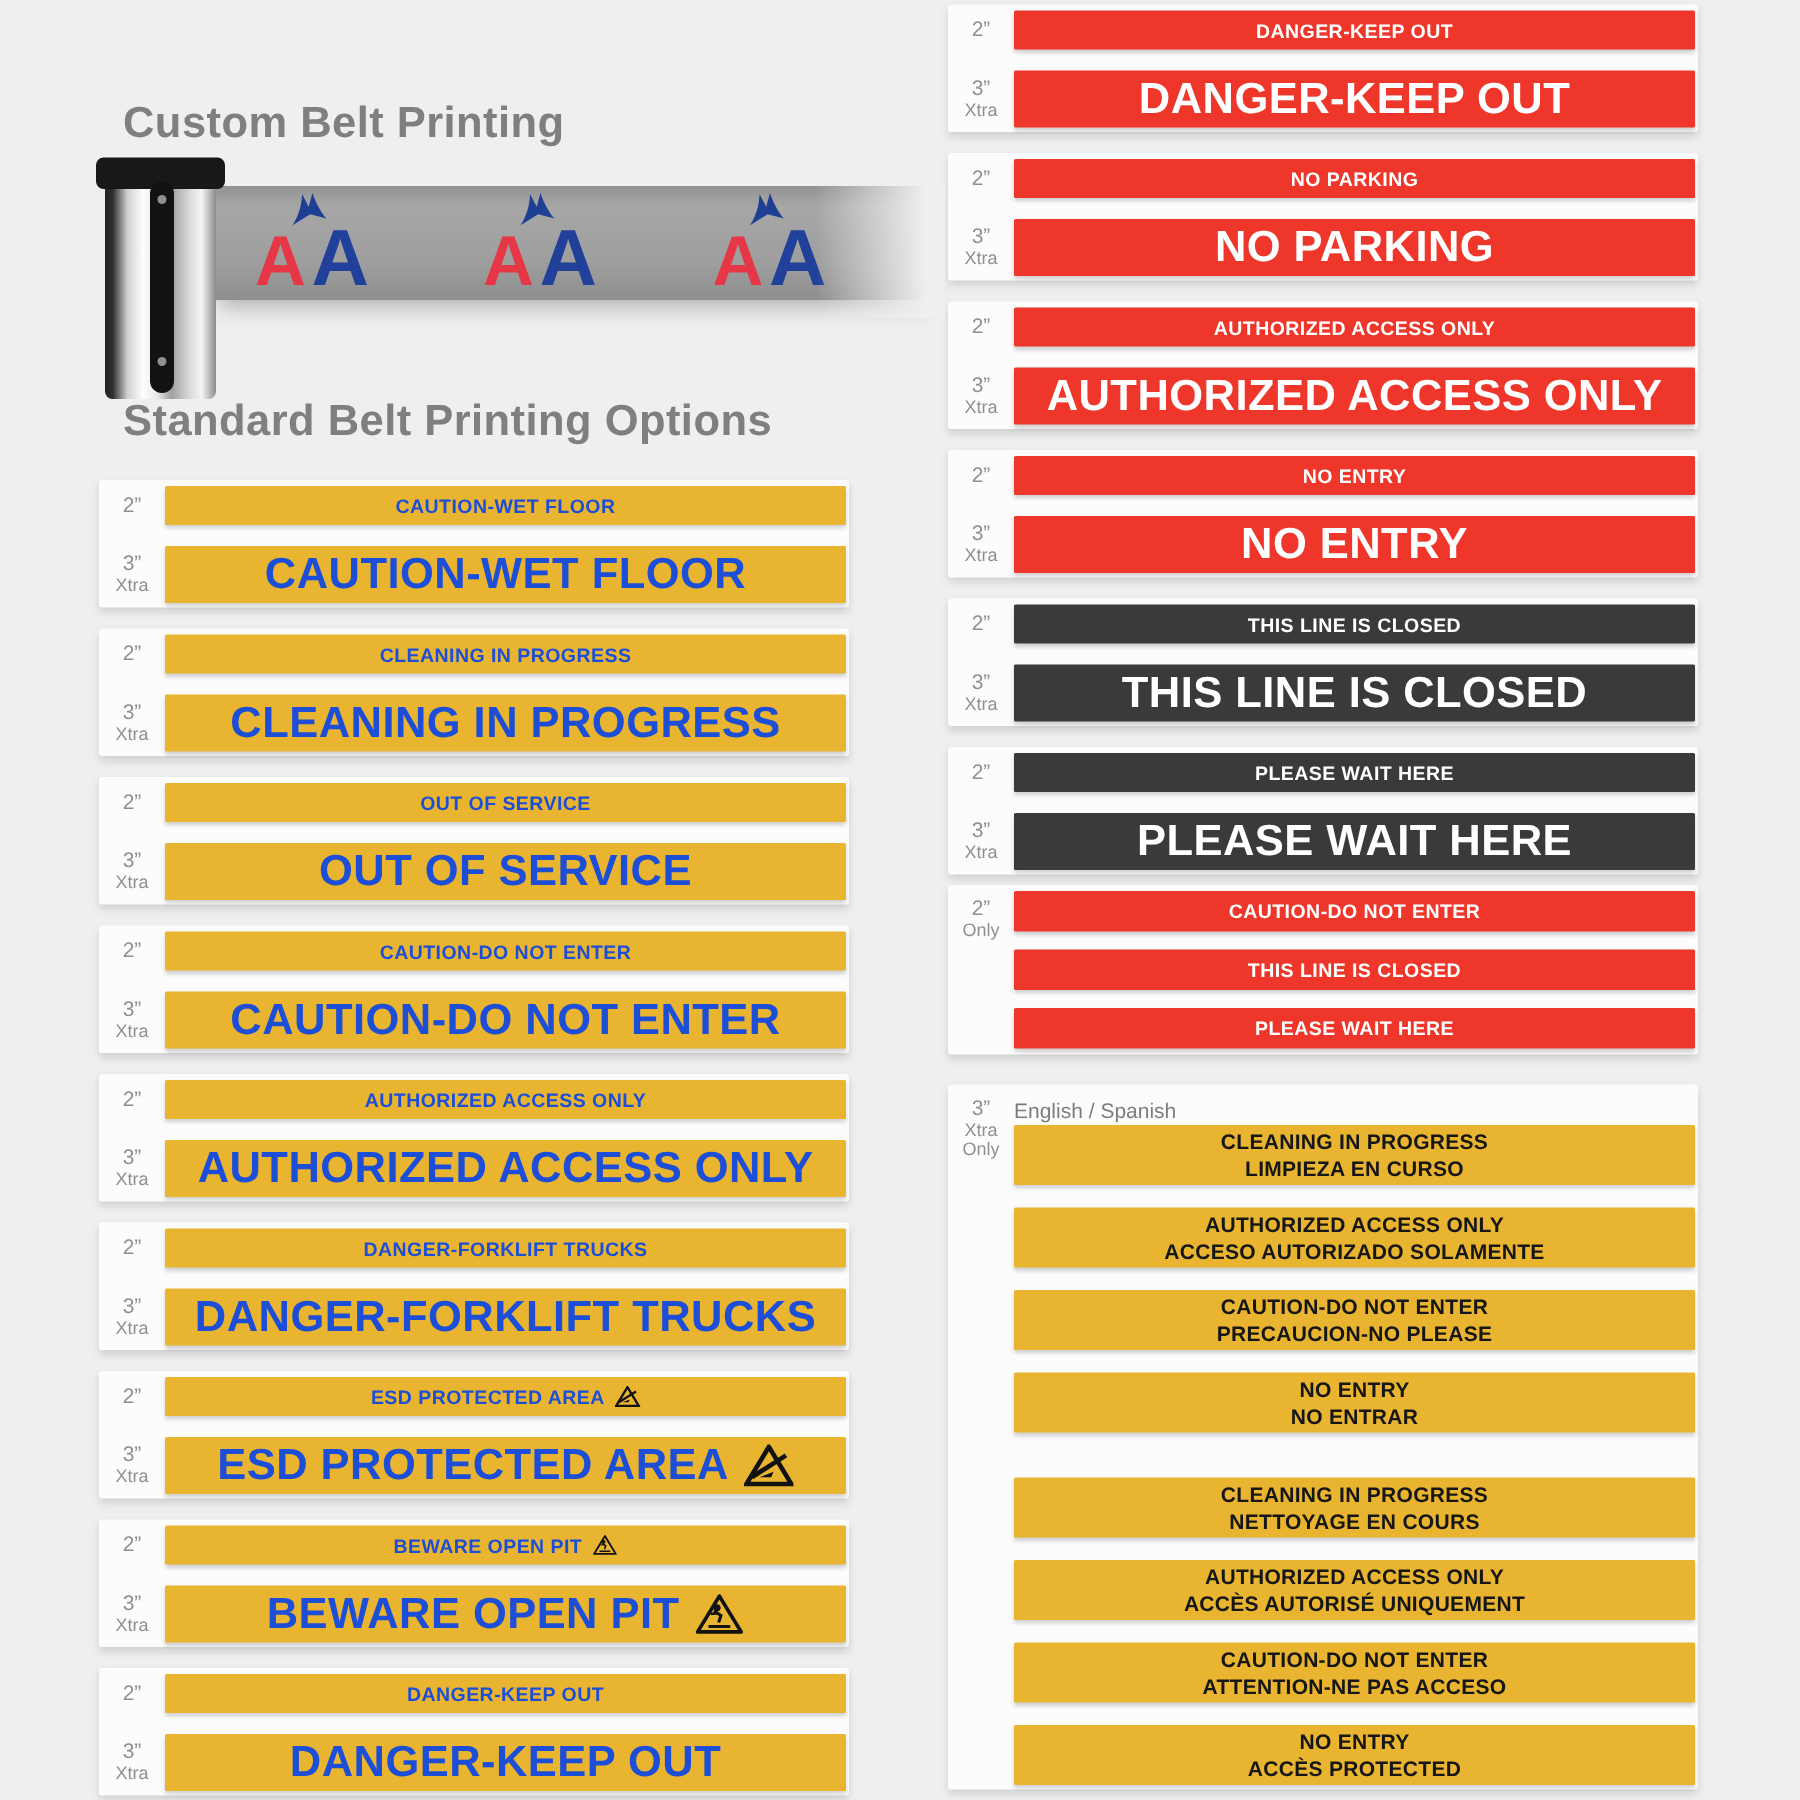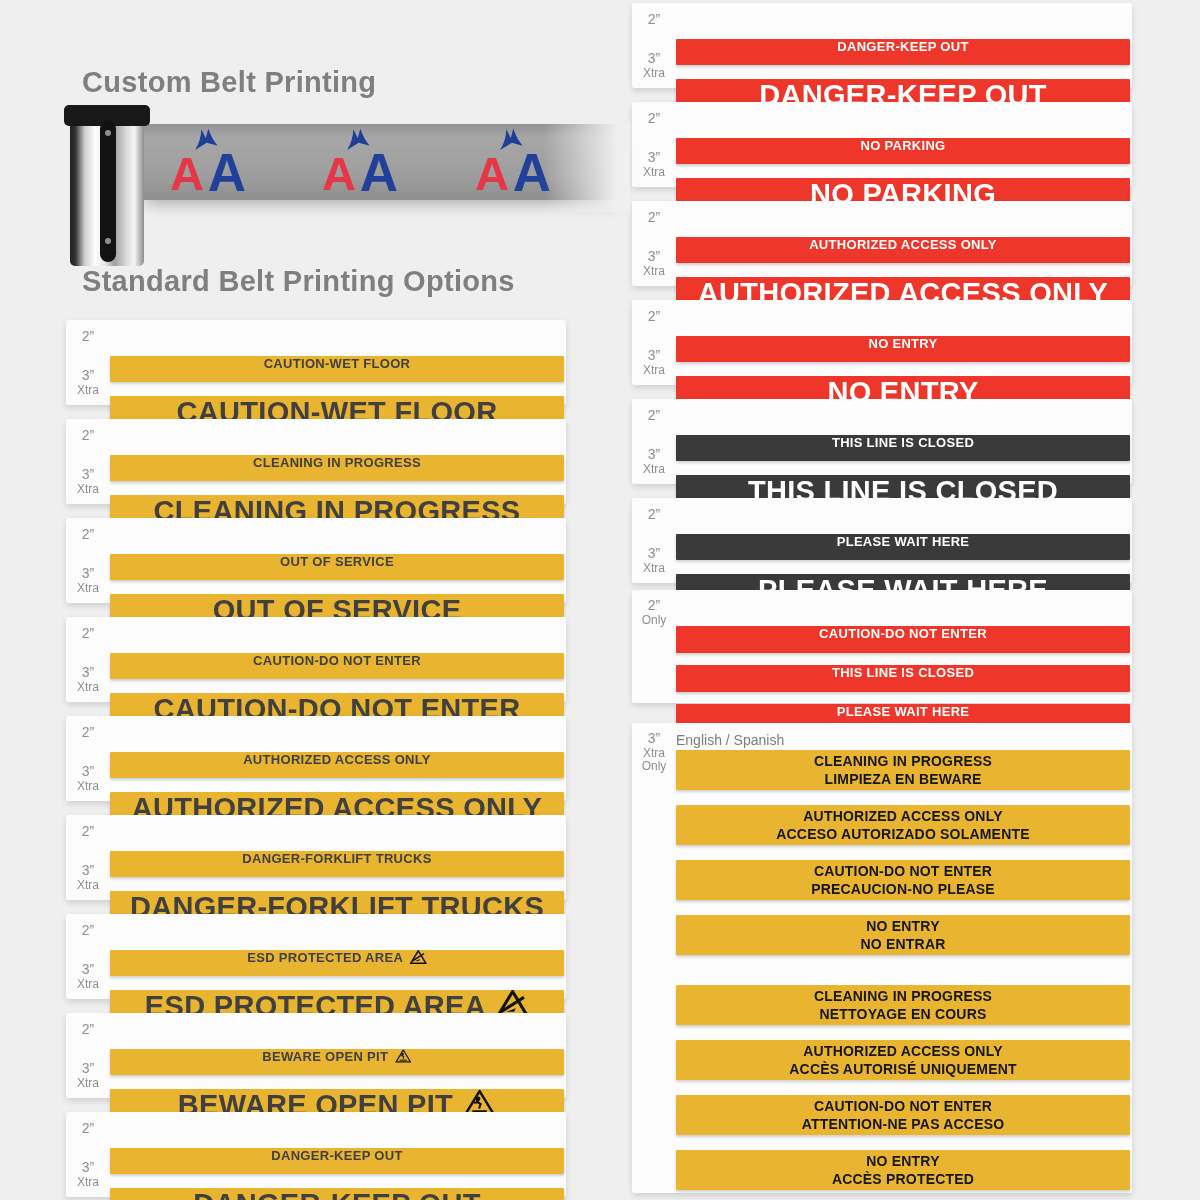--- a/index.html
+++ b/index.html
@@ -43,26 +43,26 @@
   .screw{position:absolute;width:6px;height:6px;border-radius:50%;background:#8f8f8f;z-index:5;}
   .screw.s1{left:105px;top:130px}.screw.s2{left:105px;top:238px}
 
   
   .card{
     position:absolute;left:66px;width:500px;height:85px;background:#fcfcfc;
     border-radius:2px;box-shadow:0 3px 6px rgba(0,0,0,.13);
   }
   .card.right{left:632px;}
   .belt{
-    position:absolute;left:44px;right:2px;display:flex;justify-content:center;
-    box-shadow:0 2px 3px rgba(0,0,0,.18);border-radius:1px;margin-top:32px;
+    position:absolute;left:44px;right:2px;display:flex;align-items:center;justify-content:center;
+    box-shadow:0 2px 3px rgba(0,0,0,.18);border-radius:1px;
   }
   .b2{top:4px;height:26px;}
   .b3{top:44px;height:38px;}
-  .yellow{background:#e9b530;color:#404040;}
+  .yellow{background:#e9b530;color:#1d4ed8;}
   .red{background:#ee372a;color:#ffffff;}
   .dark{background:#3a3a3a;color:#ffffff;}
   .t2{font-size:13px;font-weight:700;letter-spacing:.3px;white-space:nowrap;}
   .t3{font-size:29px;font-weight:700;letter-spacing:.3px;white-space:nowrap;}
   .lbl{
     position:absolute;left:0;width:44px;display:flex;flex-direction:column;align-items:center;
     color:#8f8f8f;font-size:14px;line-height:1.12;
   }
   .lbl .sub{font-size:12px;}
   .lbl2{top:9px;}
@@ -415,21 +415,21 @@
   <div id="xtra-only-card" class="card right">
     <div class="lbl">
       <span>3”</span>
         <span class="sub">Xtra</span>
         <span class="sub">Only</span>
     </div>
 
     <div class="bi-heading g1">English / Spanish</div>
     <div class="bi-belt s1">
       <span class="bi-line">CLEANING IN PROGRESS</span>
-      <span class="bi-line">LIMPIEZA EN BEWARE</span>
+      <span class="bi-line">LIMPIEZA EN CURSO</span>
     </div>
     <div class="bi-belt s2">
       <span class="bi-line">AUTHORIZED ACCESS ONLY</span>
       <span class="bi-line">ACCESO AUTORIZADO SOLAMENTE</span>
     </div>
     <div class="bi-belt s3">
       <span class="bi-line">CAUTION-DO NOT ENTER</span>
       <span class="bi-line">PRECAUCION-NO PLEASE</span>
     </div>
     <div class="bi-belt s4">

